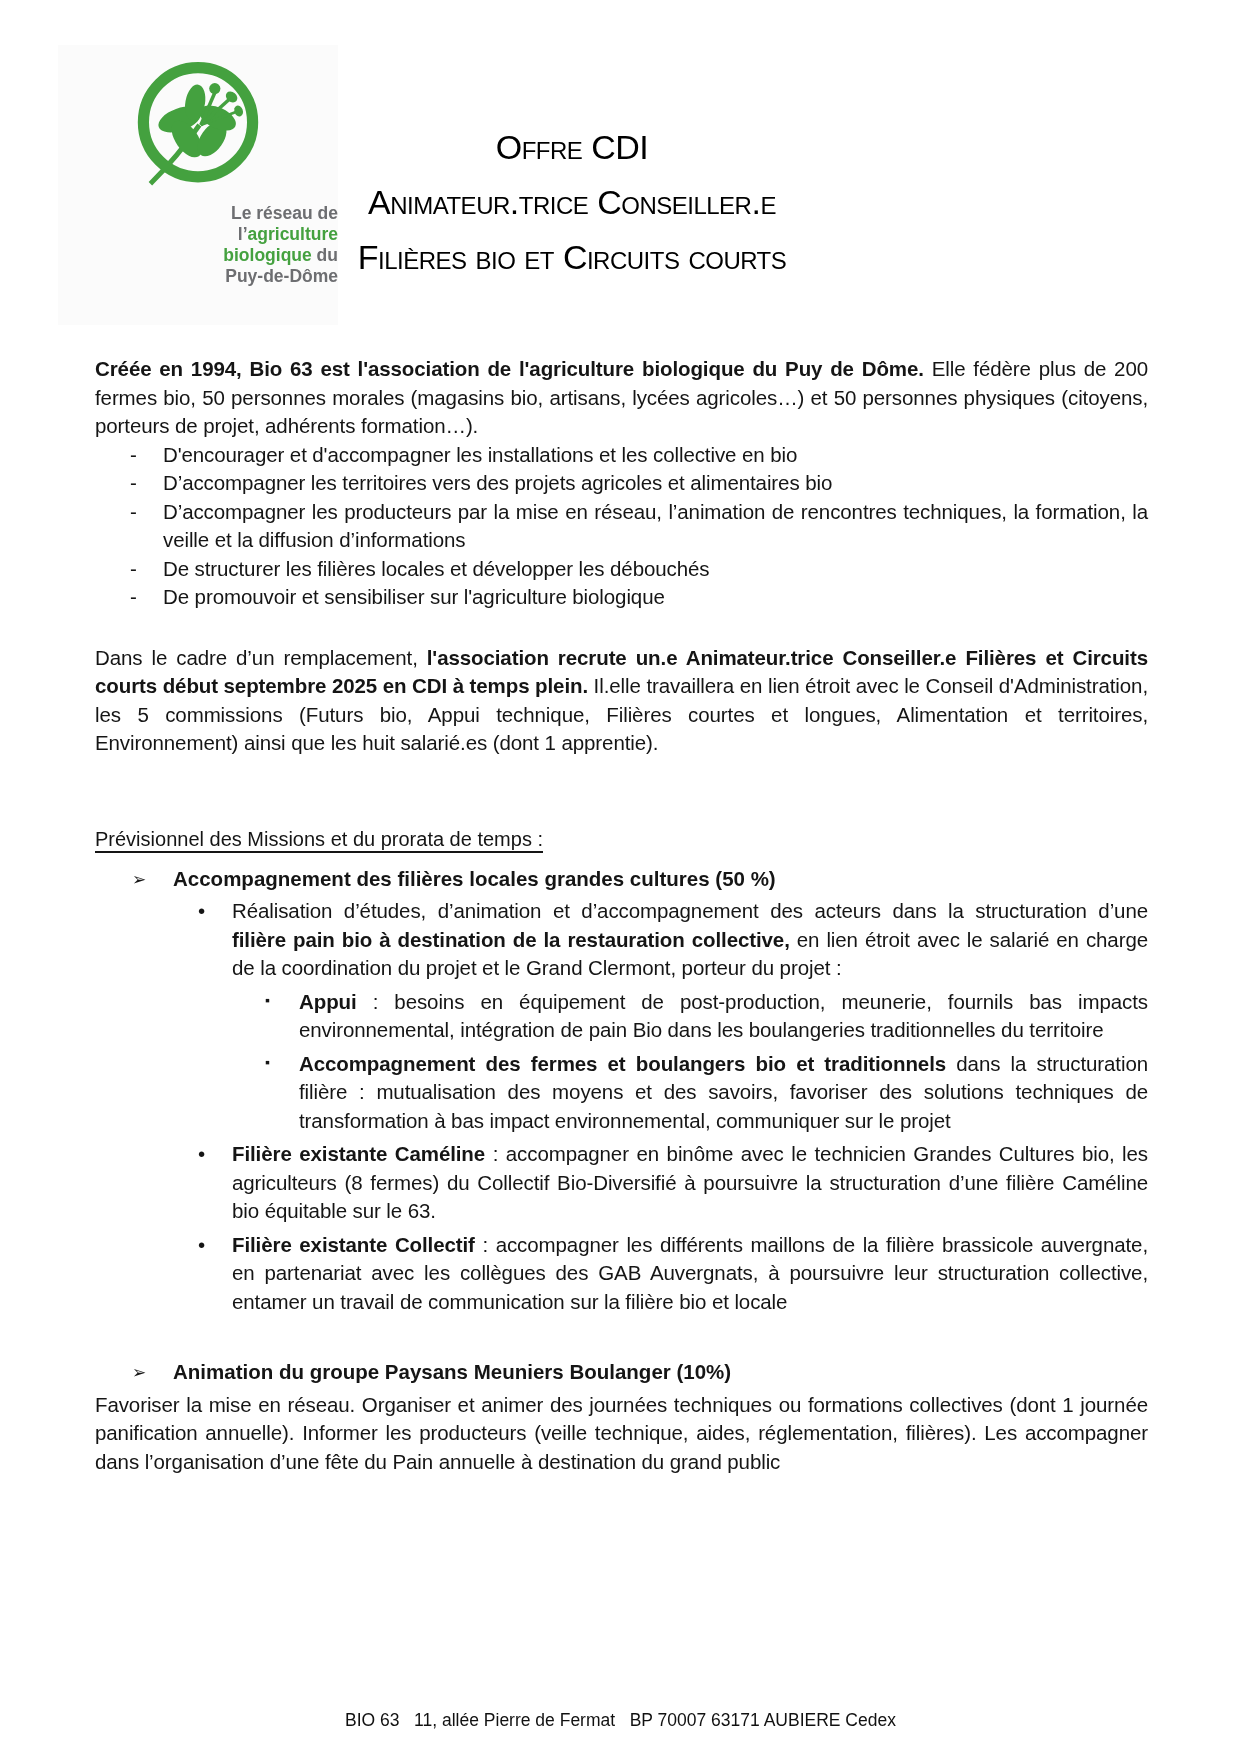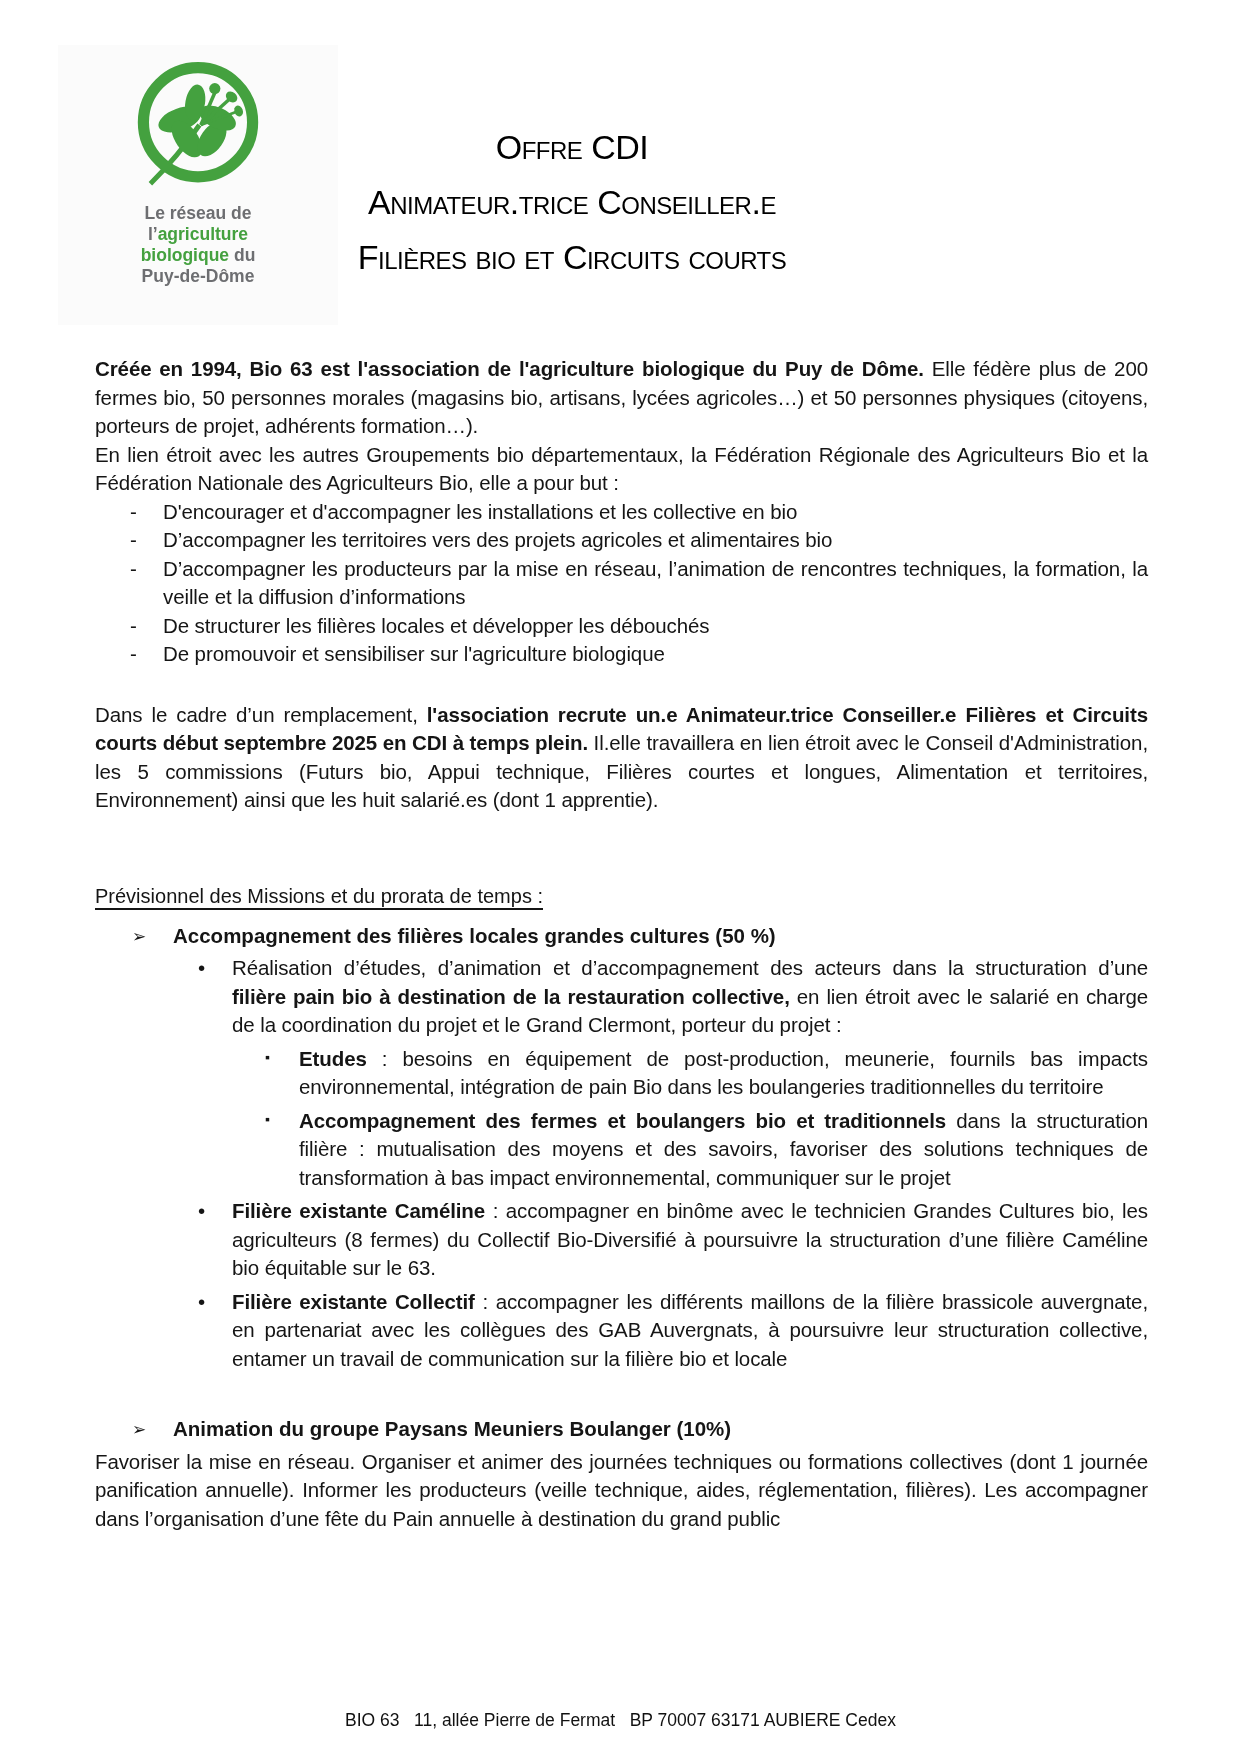--- a/index.html
+++ b/index.html
@@ -13,21 +13,21 @@
     box-sizing:border-box;
     padding:45px 93px 0 95px;
   }
   
   .logo-block{
     position:absolute;left:58px;top:45px;width:280px;height:280px;
     background:#fbfbfb;text-align:center;
   }
   .logo-block svg{display:block;margin:10px auto 0;}
   .brand{font-size:28px;font-weight:bold;color:#77787b;letter-spacing:1px;margin-top:2px;}
-  .tagline{font-size:17.5px;font-weight:bold;line-height:21px;color:#6d6e71;margin-top:8px;}
+  .tagline{font-size:17.5px;font-weight:bold;line-height:21px;color:#6d6e71;margin-top:8px;text-align:right;}
   .tagline .green{color:#44a13f;}
   .tagline .gray{color:#6d6e71;}
   
   .title-block{
     position:absolute;left:277px;top:128px;width:590px;text-align:center;
     font-weight:normal;font-variant:small-caps;color:#000;
   }
   .title-line{font-size:34px;line-height:38px;margin-bottom:17px;letter-spacing:-0.5px;}
   
   main{position:relative;margin-top:310px;}
@@ -100,21 +100,20 @@
   <div class="title-block">
     <div class="title-line">Offre CDI</div>
     <div class="title-line">Animateur.trice Conseiller.e</div>
     <div class="title-line">Filières bio et Circuits courts</div>
   </div>
 
   <main>
 
     <p class="just body-text"><strong>Créée en 1994, Bio 63 est l'association de l'agriculture biologique du Puy de Dôme.</strong><span> Elle fédère plus de 200 fermes bio, 50 personnes morales (magasins bio, artisans, lycées agricoles…) et 50 personnes physiques (citoyens, porteurs de projet, adhérents formation…).</span></p>
 
-    <p class="just body-text">En lien étroit avec les autres Groupements bio départementaux, la Fédération Régionale des Agriculteurs Bio et la Fédération Nationale des Agriculteurs Bio, elle a pour but :</p>
 
     <ul class="goals">
       <li><span class="dash">-</span><span>D'encourager et d'accompagner les installations et les collective en bio</span></li>
       <li><span class="dash">-</span><span>D’accompagner les territoires vers des projets agricoles et alimentaires bio</span></li>
       <li><span class="dash">-</span><span>D’accompagner les producteurs par la mise en réseau, l’animation de rencontres techniques, la formation, la veille et la diffusion d’informations</span></li>
       <li><span class="dash">-</span><span>De structurer les filières locales et développer les débouchés</span></li>
       <li><span class="dash">-</span><span>De promouvoir et sensibiliser sur l'agriculture biologique</span></li>
     </ul>
 
     <p class="just body-text recruit"><span>Dans le cadre d’un remplacement, </span><strong>l'association recrute un.e Animateur.trice Conseiller.e Filières et Circuits courts début septembre 2025 en CDI à temps plein.</strong><span> Il.elle travaillera en lien étroit avec le Conseil d'Administration, les 5 commissions (Futurs bio, Appui technique, Filières courtes et longues, Alimentation et territoires, Environnement) ainsi que les huit salarié.es (dont 1 apprentie).</span></p>
@@ -126,21 +125,21 @@
       <strong>Accompagnement des filières locales grandes cultures (50 %)</strong>
     </div>
 
     <div class="lvl1 body-text">
       <span class="bullet">•</span>
       <p class="just"><span>Réalisation d’études, d’animation et d’accompagnement des acteurs dans la structuration d’une </span><strong>filière pain bio à destination de la restauration collective,</strong><span> en lien étroit avec le salarié en charge de la coordination du projet et le Grand Clermont, porteur du projet :</span></p>
     </div>
 
     <div class="lvl2 body-text">
       <span class="sq">▪</span>
-      <p class="just"><strong>Etudes</strong><span> : besoins en équipement de post-production, meunerie, fournils bas impacts environnemental, intégration de pain Bio dans les boulangeries traditionnelles du territoire</span></p>
+      <p class="just"><strong>Appui</strong><span> : besoins en équipement de post-production, meunerie, fournils bas impacts environnemental, intégration de pain Bio dans les boulangeries traditionnelles du territoire</span></p>
     </div>
 
     <div class="lvl2 body-text">
       <span class="sq">▪</span>
       <p class="just"><strong>Accompagnement des fermes et boulangers bio et traditionnels</strong><span> dans la structuration filière : mutualisation des moyens et des savoirs, favoriser des solutions techniques de transformation à bas impact environnemental, communiquer sur le projet</span></p>
     </div>
 
     <div class="lvl1 body-text">
       <span class="bullet">•</span>
       <p class="just"><strong>Filière existante Caméline</strong><span> : accompagner en binôme avec le technicien Grandes Cultures bio, les agriculteurs (8 fermes) du Collectif Bio-Diversifié à poursuivre la structuration d’une filière Caméline bio équitable sur le 63.</span></p>

